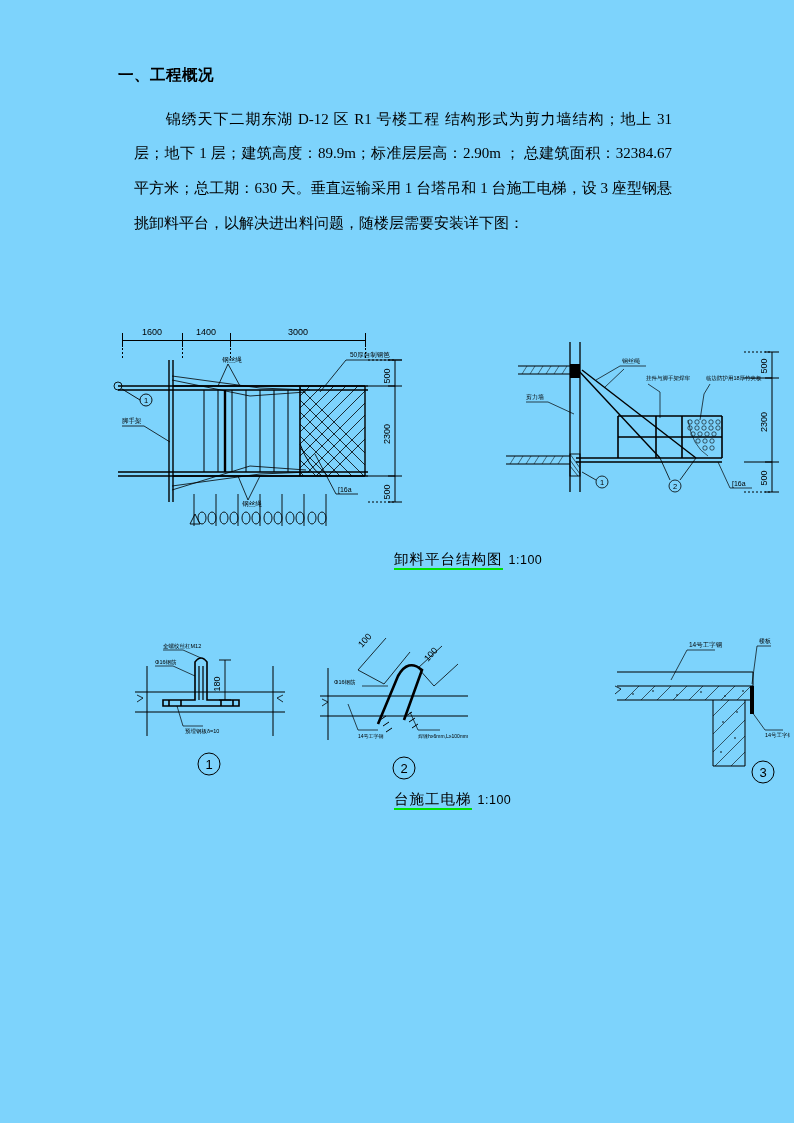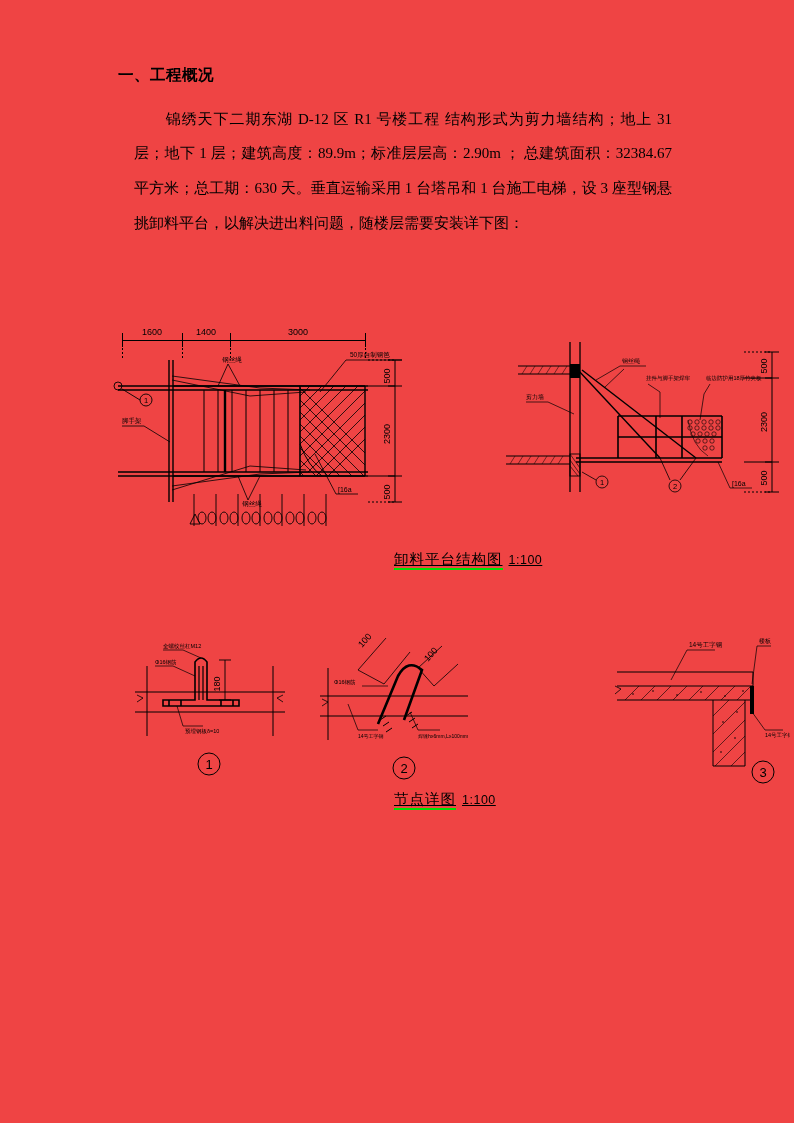--- a/index.html
+++ b/index.html
@@ -12,21 +12,21 @@
     height: 1123px;
     position: relative;
     font-family: "Liberation Serif", "DejaVu Serif", serif;
     color: #000000;
     overflow: hidden;
   }
 
   .page {
     position: absolute;
     inset: 0;
-    background: #ef4444;
+    background: #7dd3fc;
   }
 
   
   .doc-body {
     position: absolute;
     left: 118px;
     top: 64px;
     width: 570px;
   }
   .heading {
@@ -55,21 +55,20 @@
   }
   .fig {
     position: absolute;
   }
   .caption {
     position: absolute;
     font-family: "Liberation Sans", "DejaVu Sans", sans-serif;
     font-size: 14.5px;
     white-space: nowrap;
     letter-spacing: 1px;
-    text-decoration: underline;
   }
   .caption .cap-title {
     border-bottom: 2.5px solid #00e000;
     padding-bottom: 1px;
   }
   .caption .cap-scale {
     font-size: 12.5px;
     letter-spacing: 0.5px;
     margin-left: 6px;
   }
@@ -568,17 +567,17 @@
         <text x="84" y="23" font-size="6.5">14号工字钢</text>
         <text x="154" y="19" font-size="6">楼板</text>
         <text x="160" y="113" font-size="5.5">14号工字钢</text>
 
         <circle cx="158" cy="148" r="11" stroke="#000" fill="none" stroke-width="1"></circle>
         <text x="158" y="153" font-size="13" text-anchor="middle">3</text>
       </svg>
     </div>
 
     <div class="caption" style="left:394px; top:484px;">
-      <span class="cap-title">节点详图</span><span class="cap-scale">1:100</span>
+      <span class="cap-title">台施工电梯</span><span class="cap-scale">1:100</span>
     </div>
 
   </div>
 </div>
 
 </body></html>

